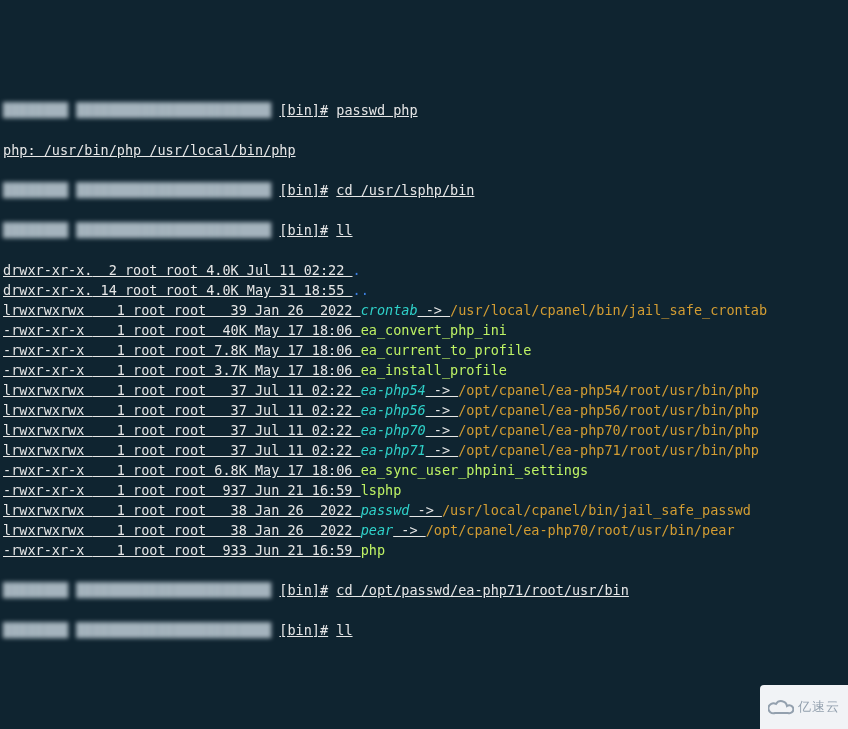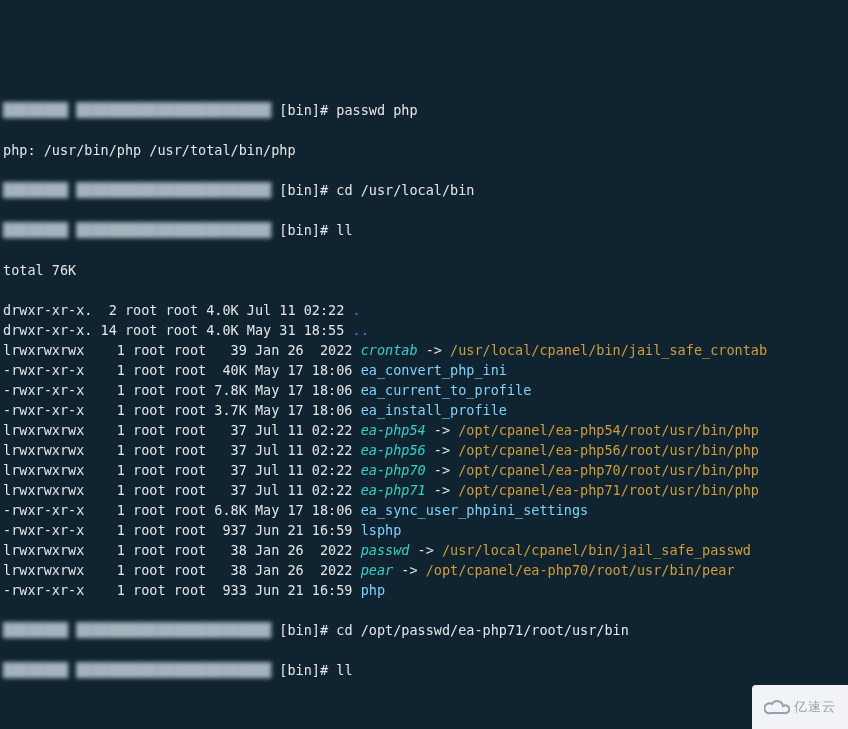--- a/index.html
+++ b/index.html
@@ -15,31 +15,31 @@
     font-size: 13.5px;
     line-height: 20px;
     white-space: pre;
     color: #bfcdd6;
   }
   .term {
     position: relative;
     padding: 0 3px;
   }
   .line { height: 20px; }
-  .wht { color: #e6e6e6; }
-  .grn { color: #7dd3fc; }
+  .wht { color: #e6e6e6; text-decoration: underline; }
+  .grn { color: #bef264; }
   .cyn { color: #2fd1c9; font-style: italic; }
   .blue { color: #3b7fe1; }
   .yel { color: #d39d33; }
   .prompt-blur { color: #bfcdd6; filter: blur(2px); opacity: 0.85; }
   .watermark {
     position: absolute;
     right: 0;
     bottom: 0;
-    width: 96px;
+    width: 88px;
     height: 44px;
     background: #f1f3f6;
     color: #93a0ae;
     font-family: sans-serif;
     font-size: 13px;
     line-height: 44px;
     text-align: center;
     letter-spacing: 1px;
     border-radius: 4px 0 0 0;
     display: flex;
@@ -49,24 +49,23 @@
   }
   .watermark svg { flex: none; }
 </style>
 </head>
 <body>
 
 
 
 <div class="term">
 <div class="line"><span class="prompt-blur">████████ ████████████████████████</span> <span class="wht">[bin]#</span> <span class="wht">passwd php</span></div>
-<div class="line wht">php: /usr/bin/php /usr/total/bin/php</div>
-<div class="line"><span class="prompt-blur">████████ ████████████████████████</span> <span class="wht">[bin]#</span> <span class="wht">cd /usr/local/bin</span></div>
+<div class="line wht">php: /usr/bin/php /usr/local/bin/php</div>
+<div class="line"><span class="prompt-blur">████████ ████████████████████████</span> <span class="wht">[bin]#</span> <span class="wht">cd /usr/lsphp/bin</span></div>
 <div class="line"><span class="prompt-blur">████████ ████████████████████████</span> <span class="wht">[bin]#</span> <span class="wht">ll</span></div>
-<div class="line wht">total 76K</div>
 <div id="listing1-body"><div class="line"><span class="wht">drwxr-xr-x.</span><span class="wht">  2 root root 4.0K Jul 11 02:22 </span><span class="blue">.</span></div><div class="line"><span class="wht">drwxr-xr-x.</span><span class="wht"> 14 root root 4.0K May 31 18:55 </span><span class="blue">..</span></div><div class="line"><span class="wht">lrwxrwxrwx </span><span class="wht">   1 root root   39 Jan 26  2022 </span><span class="cyn">crontab</span><span class="wht"> -&gt; </span><span class="yel">/usr/local/cpanel/bin/jail_safe_crontab</span></div><div class="line"><span class="wht">-rwxr-xr-x </span><span class="wht">   1 root root  40K May 17 18:06 </span><span class="grn">ea_convert_php_ini</span></div><div class="line"><span class="wht">-rwxr-xr-x </span><span class="wht">   1 root root 7.8K May 17 18:06 </span><span class="grn">ea_current_to_profile</span></div><div class="line"><span class="wht">-rwxr-xr-x </span><span class="wht">   1 root root 3.7K May 17 18:06 </span><span class="grn">ea_install_profile</span></div><div class="line"><span class="wht">lrwxrwxrwx </span><span class="wht">   1 root root   37 Jul 11 02:22 </span><span class="cyn">ea-php54</span><span class="wht"> -&gt; </span><span class="yel">/opt/cpanel/ea-php54/root/usr/bin/php</span></div><div class="line"><span class="wht">lrwxrwxrwx </span><span class="wht">   1 root root   37 Jul 11 02:22 </span><span class="cyn">ea-php56</span><span class="wht"> -&gt; </span><span class="yel">/opt/cpanel/ea-php56/root/usr/bin/php</span></div><div class="line"><span class="wht">lrwxrwxrwx </span><span class="wht">   1 root root   37 Jul 11 02:22 </span><span class="cyn">ea-php70</span><span class="wht"> -&gt; </span><span class="yel">/opt/cpanel/ea-php70/root/usr/bin/php</span></div><div class="line"><span class="wht">lrwxrwxrwx </span><span class="wht">   1 root root   37 Jul 11 02:22 </span><span class="cyn">ea-php71</span><span class="wht"> -&gt; </span><span class="yel">/opt/cpanel/ea-php71/root/usr/bin/php</span></div><div class="line"><span class="wht">-rwxr-xr-x </span><span class="wht">   1 root root 6.8K May 17 18:06 </span><span class="grn">ea_sync_user_phpini_settings</span></div><div class="line"><span class="wht">-rwxr-xr-x </span><span class="wht">   1 root root  937 Jun 21 16:59 </span><span class="grn">lsphp</span></div><div class="line"><span class="wht">lrwxrwxrwx </span><span class="wht">   1 root root   38 Jan 26  2022 </span><span class="cyn">passwd</span><span class="wht"> -&gt; </span><span class="yel">/usr/local/cpanel/bin/jail_safe_passwd</span></div><div class="line"><span class="wht">lrwxrwxrwx </span><span class="wht">   1 root root   38 Jan 26  2022 </span><span class="cyn">pear</span><span class="wht"> -&gt; </span><span class="yel">/opt/cpanel/ea-php70/root/usr/bin/pear</span></div><div class="line"><span class="wht">-rwxr-xr-x </span><span class="wht">   1 root root  933 Jun 21 16:59 </span><span class="grn">php</span></div></div>
 <div class="line"><span class="prompt-blur">████████ ████████████████████████</span> <span class="wht">[bin]#</span> <span class="wht">cd /opt/passwd/ea-php71/root/usr/bin</span></div>
 <div class="line"><span class="prompt-blur">████████ ████████████████████████</span> <span class="wht">[bin]#</span> <span class="wht">ll</span></div>
 
 
 </div>
 
 <div class="watermark">
   <svg width="26" height="18" viewBox="0 0 26 18">
       <path fill="none" stroke="#93a0ae" stroke-width="2" d="M7 15a5 5 0 1 1 1-9 6 6 0 0 1 11 2 4 4 0 1 1 1 7H7z"></path>

